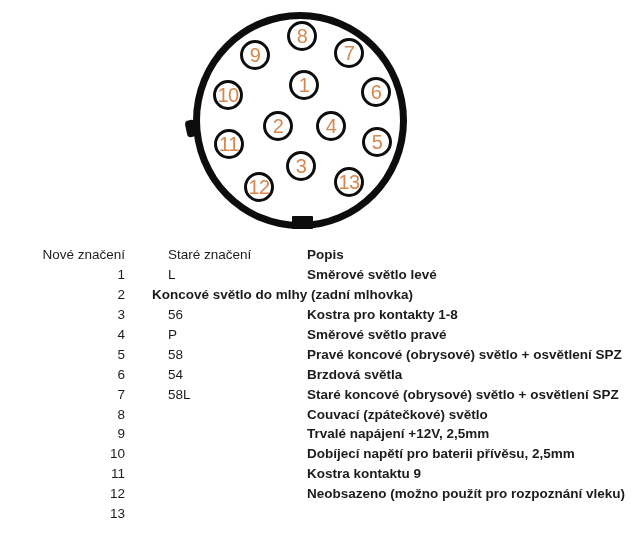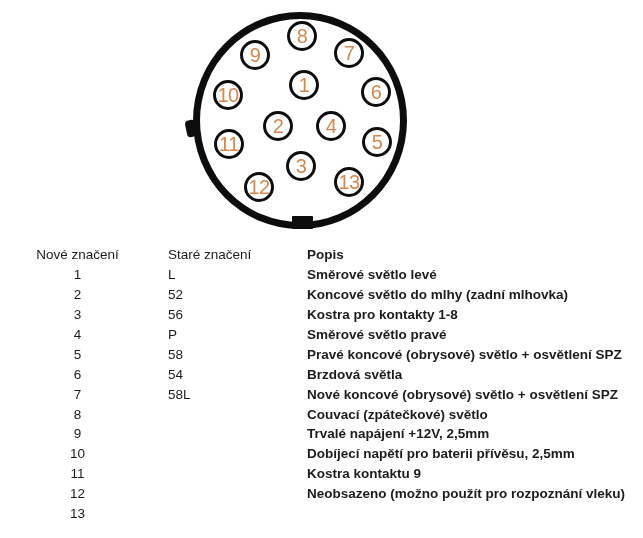--- a/index.html
+++ b/index.html
@@ -21,21 +21,21 @@
     background:#0d0d0d;border-radius:1px;
   }
   .pin{
     position:absolute;width:30px;height:30px;border:3px solid #0d0d0d;border-radius:50%;
     box-sizing:border-box;background:#ffffff;display:flex;align-items:center;justify-content:center;
     font-size:20px;letter-spacing:-0.5px;line-height:1;
   }
   
   .pin-table{position:absolute;left:0;top:245px;width:643px;font-size:13.5px;}
   .trow{display:flex;height:19.9px;align-items:center;}
-  .c1{margin-left:30px;width:95px;text-align:center;flex:0 0 auto;}
+  .c1{margin-left:30px;width:95px;text-align:right;flex:0 0 auto;}
   .c2{margin-left:43px;width:112px;flex:0 0 auto;}
   .c3{margin-left:27px;flex:1 1 auto;text-align:left;white-space:nowrap;font-weight:bold;}
 </style>
 </head>
 <body>
 
 <div class="stage">
 
   <div>
     <div class="connector-outline"></div>
@@ -64,21 +64,20 @@
         <div class="c2">Staré značení</div>
         <div class="c3">Popis</div>
       </div>
       <div class="trow">
         <div class="c1">1</div>
         <div class="c2">L</div>
         <div class="c3">Směrové světlo levé</div>
       </div>
       <div class="trow">
         <div class="c1">2</div>
-        <div class="c2">52</div>
         <div class="c3">Koncové světlo do mlhy (zadní mlhovka)</div>
       </div>
       <div class="trow">
         <div class="c1">3</div>
         <div class="c2">56</div>
         <div class="c3">Kostra pro kontakty 1-8</div>
       </div>
       <div class="trow">
         <div class="c1">4</div>
         <div class="c2">P</div>
@@ -90,21 +89,21 @@
         <div class="c3">Pravé koncové (obrysové) světlo + osvětlení SPZ</div>
       </div>
       <div class="trow">
         <div class="c1">6</div>
         <div class="c2">54</div>
         <div class="c3">Brzdová světla</div>
       </div>
       <div class="trow">
         <div class="c1">7</div>
         <div class="c2">58L</div>
-        <div class="c3">Nové koncové (obrysové) světlo + osvětlení SPZ</div>
+        <div class="c3">Staré koncové (obrysové) světlo + osvětlení SPZ</div>
       </div>
       <div class="trow">
         <div class="c1">8</div>
         <div class="c2"></div>
         <div class="c3">Couvací (zpátečkové) světlo</div>
       </div>
       <div class="trow">
         <div class="c1">9</div>
         <div class="c2"></div>
         <div class="c3">Trvalé napájení +12V, 2,5mm</div>

